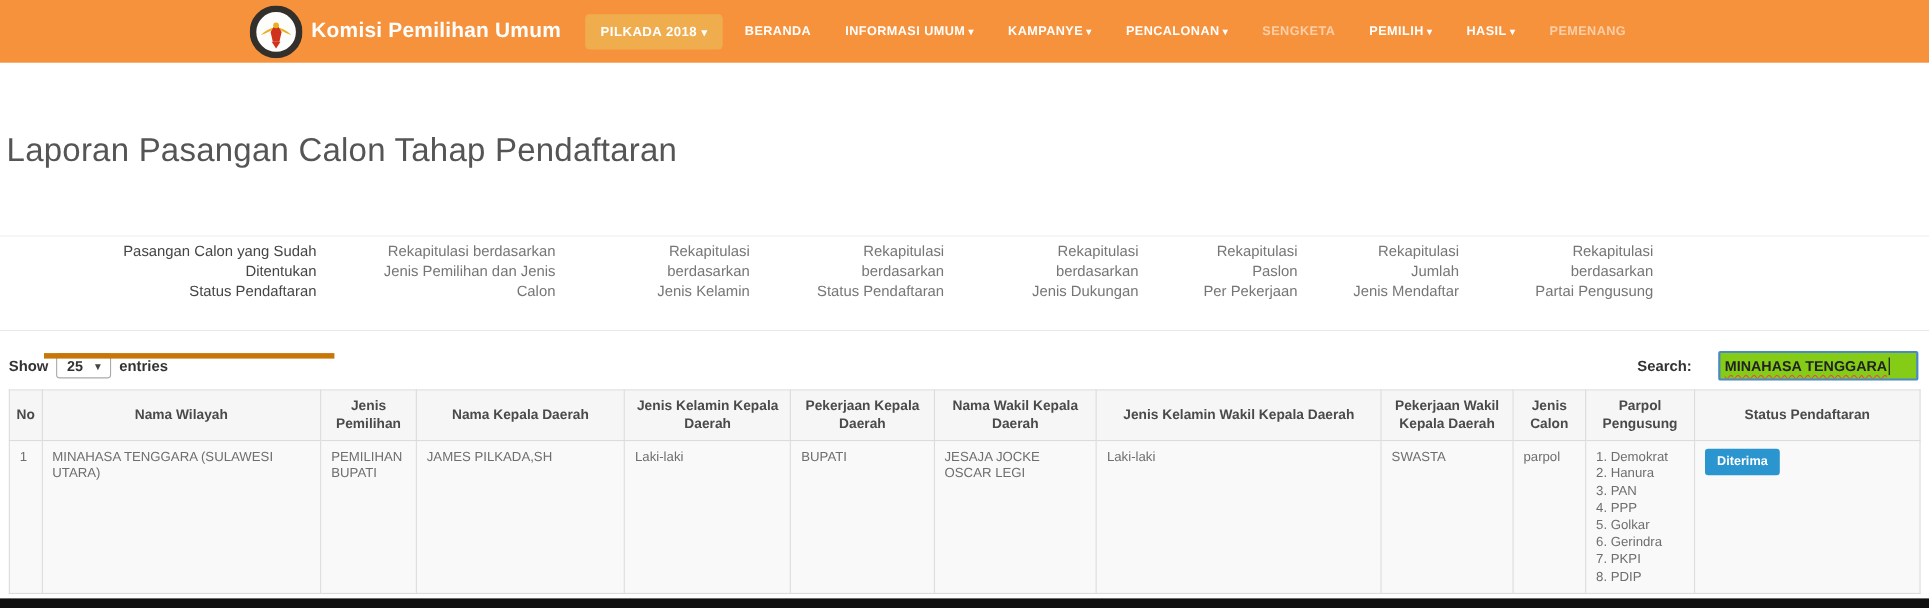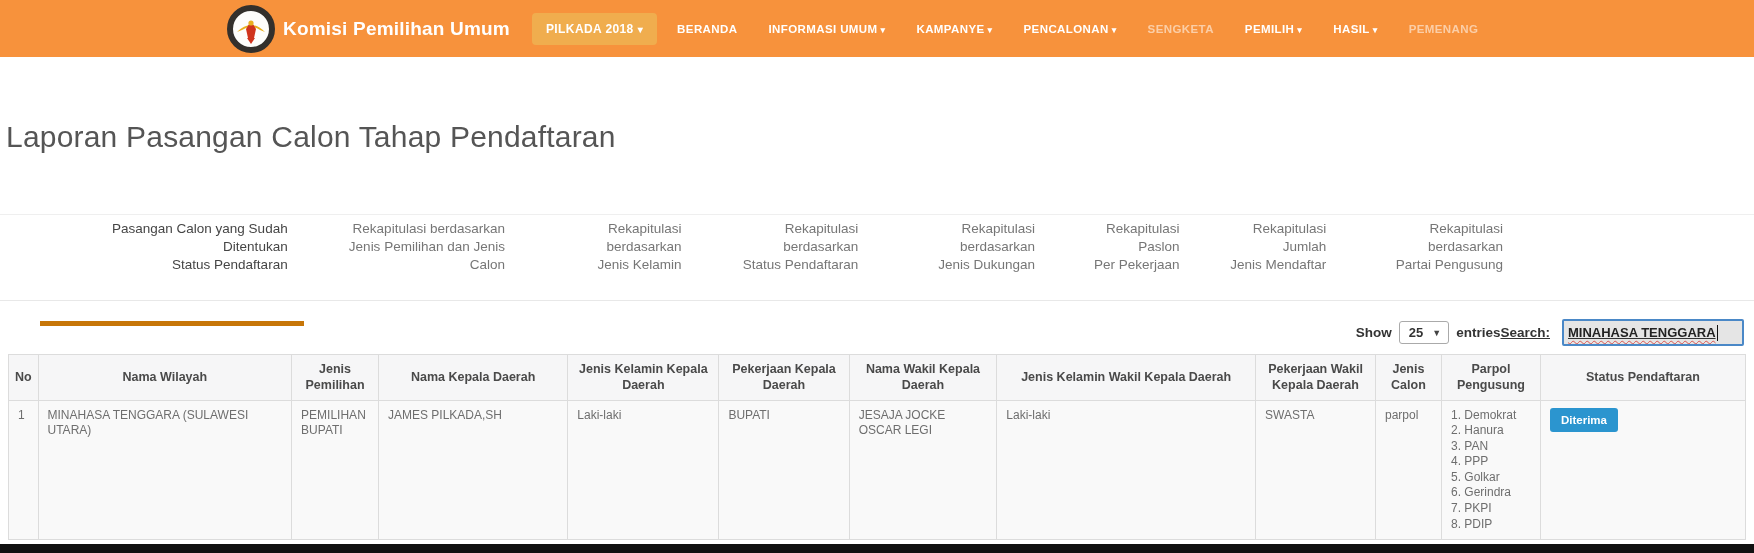--- a/index.html
+++ b/index.html
@@ -25,27 +25,27 @@
 
   
   .tabs { margin-top:60px; height:87px; border-top:1px solid #efefef; border-bottom:1px solid #e8e8e8;
     display:flex; justify-content:space-between; padding:5px 235px 0 40px; }
   .tab { position:relative; padding:0 16px; text-align:right; font-size:13.5px; line-height:1.32; color:#767676; cursor:pointer; }
   .tab span { display:block; }
   .tab.active { color:#454545; }
   .tab.active::after { content:""; position:absolute; left:0; right:0; bottom:-26px; height:5px; background:var(--tab-underline,#c77608); }
 
   
-  .controls { margin:18px 10px 0 8px; display:flex; justify-content:flex-end; align-items:center; }
+  .controls { margin:18px 10px 0 8px; display:flex; justify-content:space-between; align-items:center; }
   .length { display:flex; align-items:center; gap:7px; font-size:13.5px; font-weight:bold; color:#333; }
   .select-box { display:inline-flex; align-items:center; gap:9px; border:1px solid #aaa; border-radius:3px;
     padding:3px 7px 3px 9px; font-size:13px; font-weight:bold; color:#333; background:#fff; cursor:pointer; }
   .select-box .sel-caret { font-size:9px; color:#444; }
-  .search-wrap { display:flex; align-items:center; gap:12px; font-size:13.5px; font-weight:bold; color:#333;text-decoration:underline; }
-  .search-input { width:182px; height:27px; border:2px solid #4a88c7; border-radius:2px; background:#e5e5e5;
+  .search-wrap { display:flex; align-items:center; gap:24px; font-size:13.5px; font-weight:bold; color:#333; }
+  .search-input { width:182px; height:27px; border:2px solid #4a88c7; border-radius:2px; background:#84cc16;
     display:flex; align-items:center; padding:0 4px; cursor:text; overflow:hidden; }
   .search-text { font-size:13px; font-weight:600; color:#222; white-space:nowrap;
     text-decoration:underline; text-decoration-style:wavy; text-decoration-color:#d9534f;
     text-decoration-thickness:1px; text-underline-offset:3px; }
   .caret-bar { width:1px; height:16px; background:#111; margin-left:1px; flex:0 0 auto; }
 
   
   table.report { margin:8px 8px 0 8px; width:1738px; border-collapse:collapse; table-layout:fixed; }
   .report th { background:#f6f6f7; border:1px solid #dcdcdc; color:#4a4a4a; font-size:12.5px; font-weight:bold;
     text-align:center; vertical-align:middle; padding:6px 6px; height:42px; line-height:1.3; }

